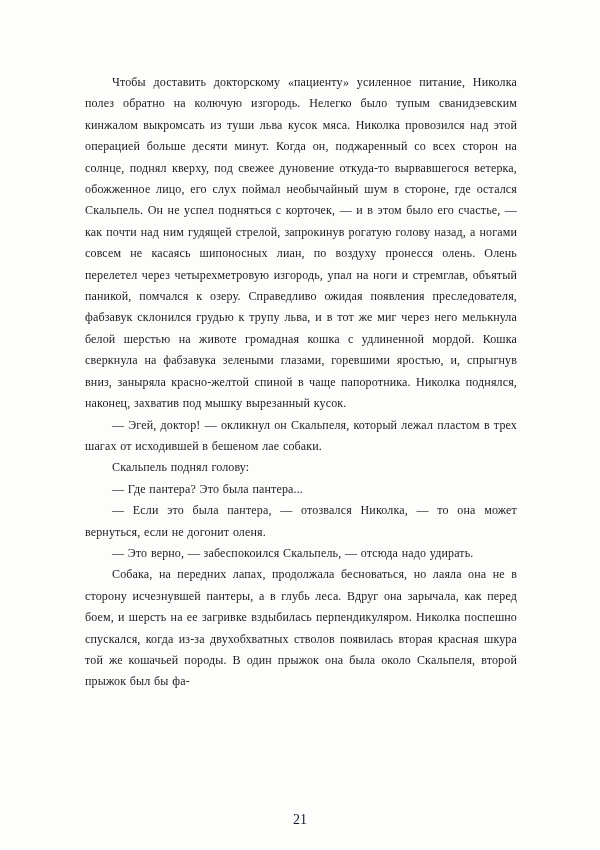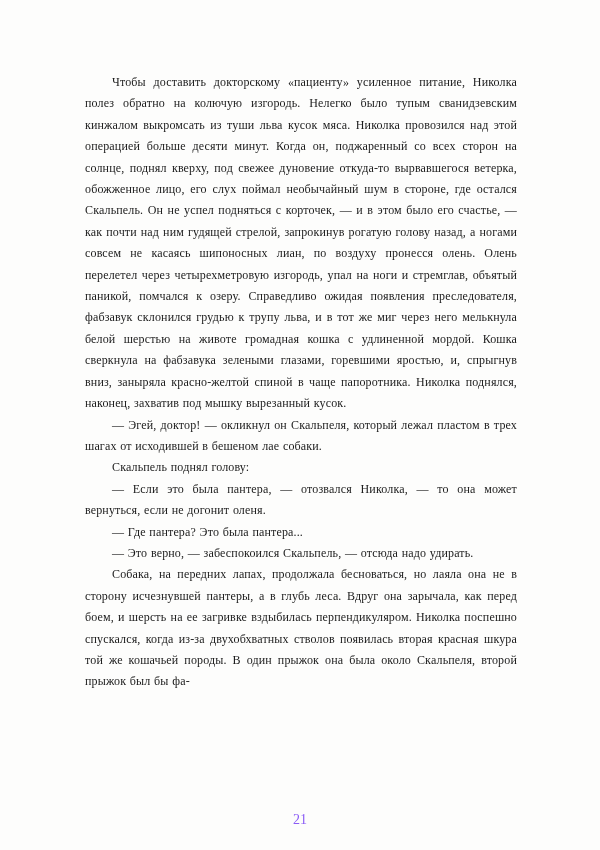--- a/index.html
+++ b/index.html
@@ -35,30 +35,30 @@
     letter-spacing: 0.15px;
     word-spacing: 0.5px;
   }
   .page-number {
     position: absolute;
     left: 0;
     bottom: 22px;
     width: 100%;
     text-align: center;
     font-size: 14px;
-    color: #8b5cf6;
+    color: #0f172a;
   }
 </style>
 </head>
 <body>
 
 <div class="page">
   <div class="text-block">
       <p class="para">Чтобы доставить докторскому «пациенту» усиленное питание, Николка полез обратно на колючую изгородь. Нелегко было тупым сванидзевским кинжалом выкромсать из туши льва кусок мяса. Николка провозился над этой операцией больше десяти минут. Когда он, поджаренный со всех сторон на солнце, поднял кверху, под свежее дуновение откуда-то вырвавшегося ветерка, обожженное лицо, его слух поймал необычайный шум в стороне, где остался Скальпель. Он не успел подняться с корточек, — и в этом было его счастье, — как почти над ним гудящей стрелой, запрокинув рогатую голову назад, а ногами совсем не касаясь шипоносных лиан, по воздуху пронесся олень. Олень перелетел через четырехметровую изгородь, упал на ноги и стремглав, объятый паникой, помчался к озеру. Справедливо ожидая появления преследователя, фабзавук склонился грудью к трупу льва, и в тот же миг через него мелькнула белой шерстью на животе громадная кошка с удлиненной мордой. Кошка сверкнула на фабзавука зелеными глазами, горевшими яростью, и, спрыгнув вниз, заныряла красно-желтой спиной в чаще папоротника. Николка поднялся, наконец, захватив под мышку вырезанный кусок.</p>
       <p class="para">— Эгей, доктор! — окликнул он Скальпеля, который лежал пластом в трех шагах от исходившей в бешеном лае собаки.</p>
       <p class="para">Скальпель поднял голову:</p>
+      <p class="para">— Где пантера? Это была пантера...</p>
       <p class="para">— Если это была пантера, — отозвался Николка, — то она может вернуться, если не догонит оленя.</p>
-      <p class="para">— Где пантера? Это была пантера...</p>
       <p class="para">— Это верно, — забеспокоился Скальпель, — отсюда надо удирать.</p>
       <p class="para">Собака, на передних лапах, продолжала бесноваться, но лаяла она не в сторону исчезнувшей пантеры, а в глубь леса. Вдруг она зарычала, как перед боем, и шерсть на ее загривке вздыбилась перпендикуляром. Николка поспешно спускался, когда из-за двухобхватных стволов появилась вторая красная шкура той же кошачьей породы. В один прыжок она была около Скальпеля, второй прыжок был бы фа-</p>
     </div>
   <div class="page-number">21</div>
 </div>
 
 </body></html>

